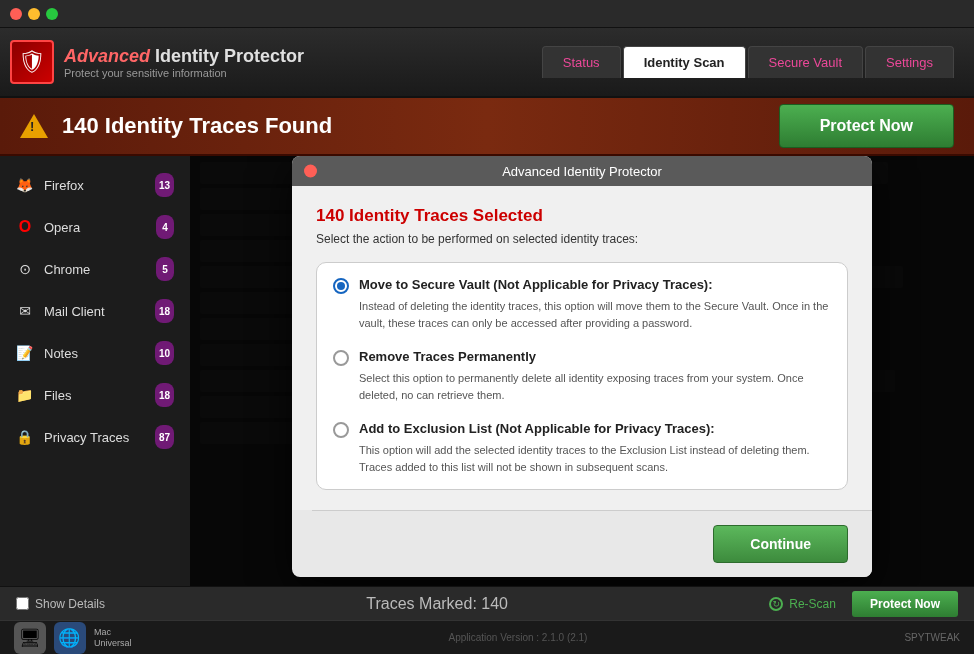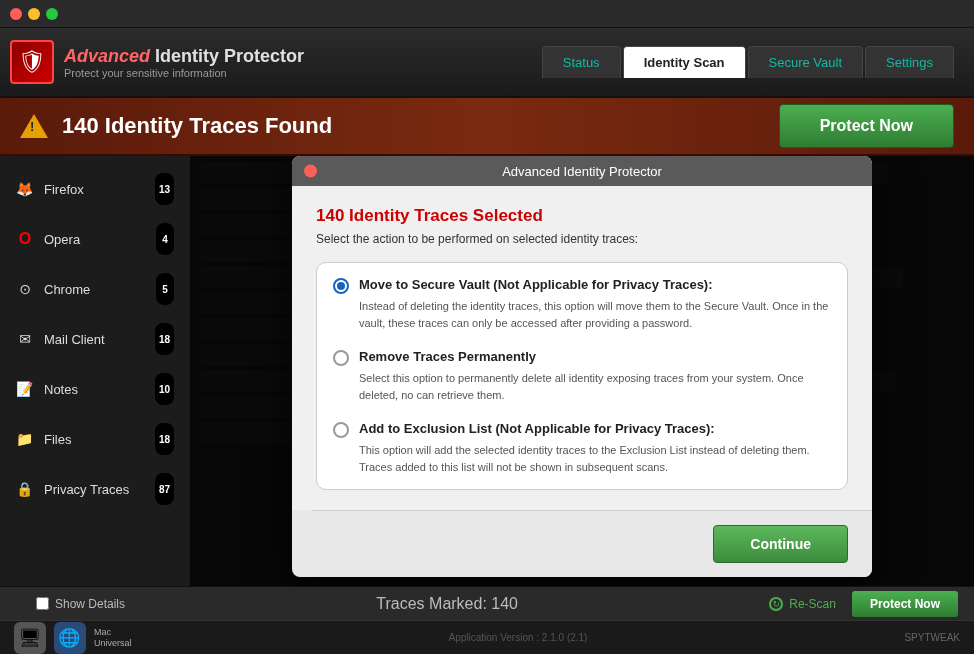--- a/index.html
+++ b/index.html
@@ -71,21 +71,21 @@
       color: #999;
     }
 
     .nav-tabs {
       display: flex;
       gap: 2px;
     }
     .nav-tab {
       padding: 8px 20px;
       background: #333;
-      color: #14b8a6;
+      color: #ec4899;
       font-size: 13px;
       border-radius: 4px 4px 0 0;
       cursor: pointer;
       border: 1px solid #444;
       border-bottom: none;
     }
     .nav-tab.active {
       background: #fff;
       color: #222;
       font-weight: bold;
@@ -144,25 +144,25 @@
       display: flex;
       align-items: center;
       gap: 10px;
     }
     .sidebar-icon {
       width: 18px; height: 18px;
       display: flex; align-items: center; justify-content: center;
       font-size: 14px;
     }
     .sidebar-badge {
-      background: #000000;
+      background: #701a75;
       color: #fff;
       font-size: 10px;
       min-width: 18px;
-      height: 32px;
+      height: 24px;
       border-radius: 8px;
       display: flex; align-items: center; justify-content: center;
       padding: 0 4px;
       font-weight: bold;
     }
 
     
     .content-area {
       flex: 1;
       position: relative;
@@ -550,21 +550,21 @@
 
           <div class="modal-footer">
             <button class="continue-btn">Continue</button>
           </div>
         </div>
       </div>
     </div>
   </div>
 
   <div style="height:34px; background:#2a2a2a; display:flex; align-items:center; justify-content:space-between; padding:0 16px; border-top:1px solid #111;">
-    <div style="display:flex;align-items:center;gap:6px;margin-left:20px;">
+    <div style="display:flex;align-items:center;gap:6px;">
       <input type="checkbox" style="margin: 0px;">
       <span style="color:#bbb;font-size:12px;">Show Details</span>
     </div>
     <span style="color:#bbb;font-size:16px;">Traces Marked: 140</span>
     <div style="display:flex;align-items:center;gap:16px;">
       <div class="rescan-btn">
         <div class="rescan-icon">↻</div>
         <span>Re-Scan</span>
       </div>
       <button class="protect-now-bottom">Protect Now</button>

